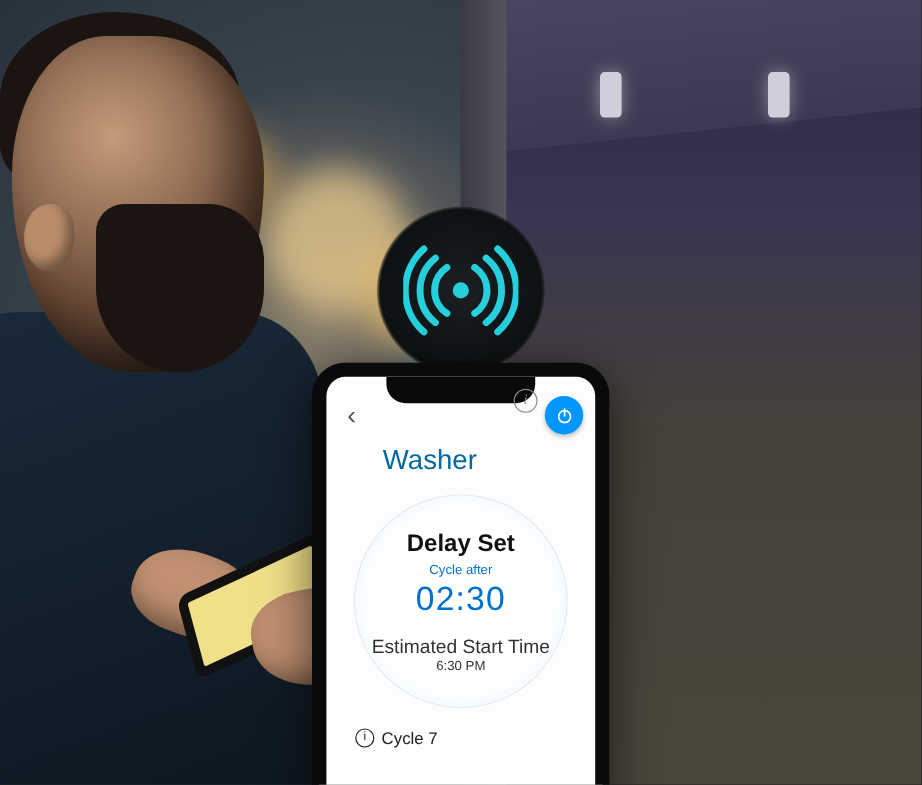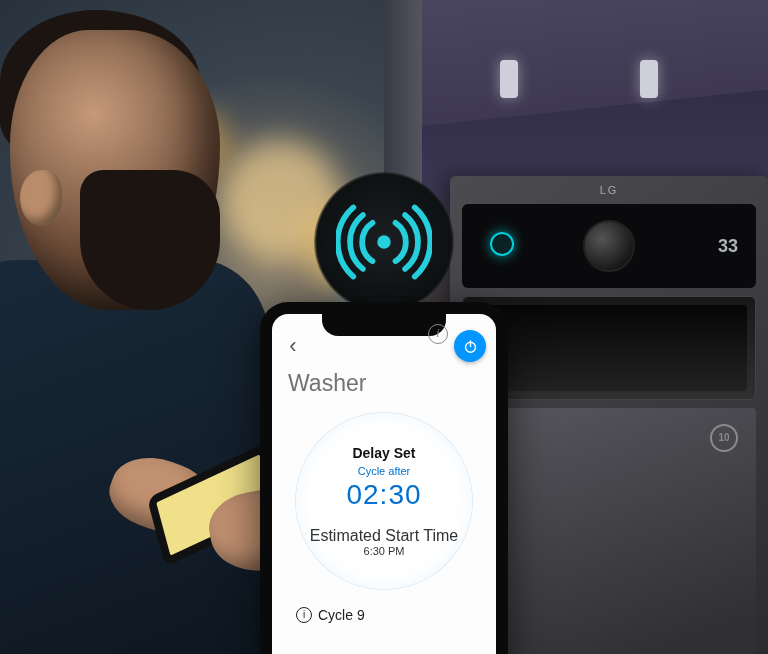--- a/index.html
+++ b/index.html
@@ -214,30 +214,30 @@
     box-shadow:0 2px 4px rgba(0,0,0,.25);
   }
   .power-btn svg { width:17px; height:17px; }
   .info-icon {
     width:20px; height:20px; border-radius:50%;
     border:1.5px solid #888; color:#888;
     font-size:12px; line-height:17px; text-align:center; font-style:italic; font-family:serif;
     position:absolute; top:10px; right:48px;
   }
   .phone-title {
-    padding:0 16px 10px; font-size:23px; color:#737373; font-weight:400;
+    padding:0 16px 10px; font-size:23px; color:#0369a1; font-weight:400;margin-left:31px;
   }
   .circle-card {
     margin:6px auto 0; width:176px; height:176px; border-radius:50%;
     background:radial-gradient(circle,#fff 58%, #e6f2fb 100%);
     box-shadow:0 0 0 1px rgba(160,200,230,.35);
     display:flex; flex-direction:column; align-items:center; justify-content:center;
     text-align:center;
   }
-  .delay-label { font-size:14px; font-weight:700; color:#111; margin-bottom:4px; }
+  .delay-label { font-size:20px; font-weight:700; color:#111; margin-bottom:4px; }
   .start-after { font-size:11px; color:#0070d0; margin-bottom:2px;}
   .timer { font-size:28px; color:#0070d0; font-weight:400; letter-spacing:1px; margin-bottom:16px; }
   .est-lbl { font-size:16px; color:#333; }
   .est-time { font-size:11px; color:#333;text-align:right; }
   .cycle-row {
     margin-top:18px; display:flex; align-items:center; gap:6px;
     justify-content:flex-start; padding:0 24px;
     font-size:14px; color:#222;
   }
   .cycle-row .ico {
@@ -269,32 +269,20 @@
     </div>
   </div>
 
   <div class="right-scene">
     <div class="ceiling"></div>
   </div>
   <div class="ceiling-light cl1"></div>
   <div class="ceiling-light cl2"></div>
   <div class="wall-left"></div>
 
-  <div class="washer">
-    <div class="washer-brand">LG</div>
-    <div class="washer-panel">
-      <div class="washer-led"></div>
-      <div class="washer-knob"></div>
-      <div class="washer-readout">33</div>
-    </div>
-    <div class="washer-lid"></div>
-    <div class="washer-body">
-      <div class="washer-badge">10</div>
-    </div>
-  </div>
 
   <div class="signal-wrap">
     <svg viewBox="0 0 100 100">
       <circle class="dot" cx="50" cy="50" r="7"></circle>
       <path class="arc" d="M38 30 A24 24 0 0 0 38 70"></path>
       <path class="arc" d="M28 22 A36 36 0 0 0 28 78"></path>
       <path class="arc" d="M18 14 A48 48 0 0 0 18 86"></path>
       <path class="arc" d="M62 30 A24 24 0 0 1 62 70"></path>
       <path class="arc" d="M72 22 A36 36 0 0 1 72 78"></path>
       <path class="arc" d="M82 14 A48 48 0 0 1 82 86"></path>
@@ -324,17 +312,17 @@
     <div class="circle-card">
       <div class="delay-label">Delay Set</div>
       <div class="start-after">Cycle after</div>
       <div class="timer">02:30</div>
       <div class="est-lbl">Estimated Start Time</div>
       <div class="est-time">6:30 PM</div>
     </div>
 
     <div class="cycle-row">
       <div class="ico">i</div>
-      <span>Cycle 9</span>
+      <span>Cycle 7</span>
     </div>
   </div>
 
 </div>
 
 </body></html>

